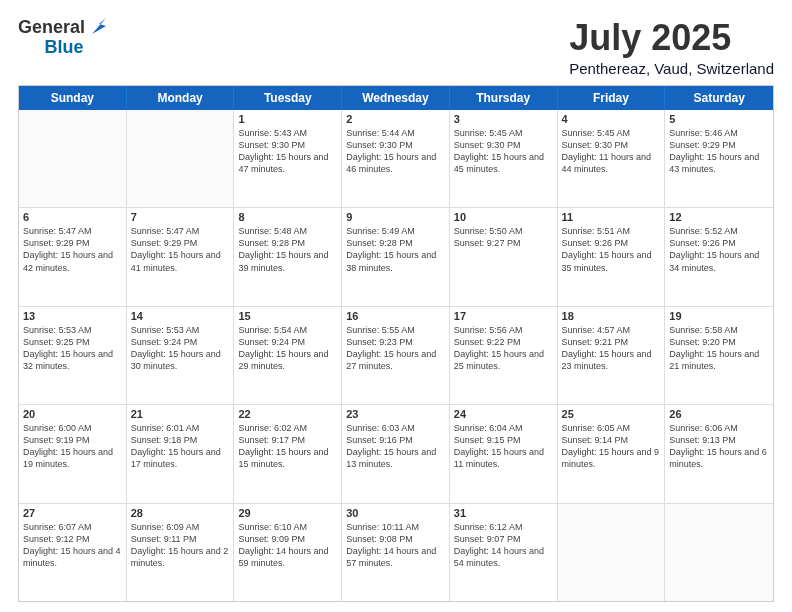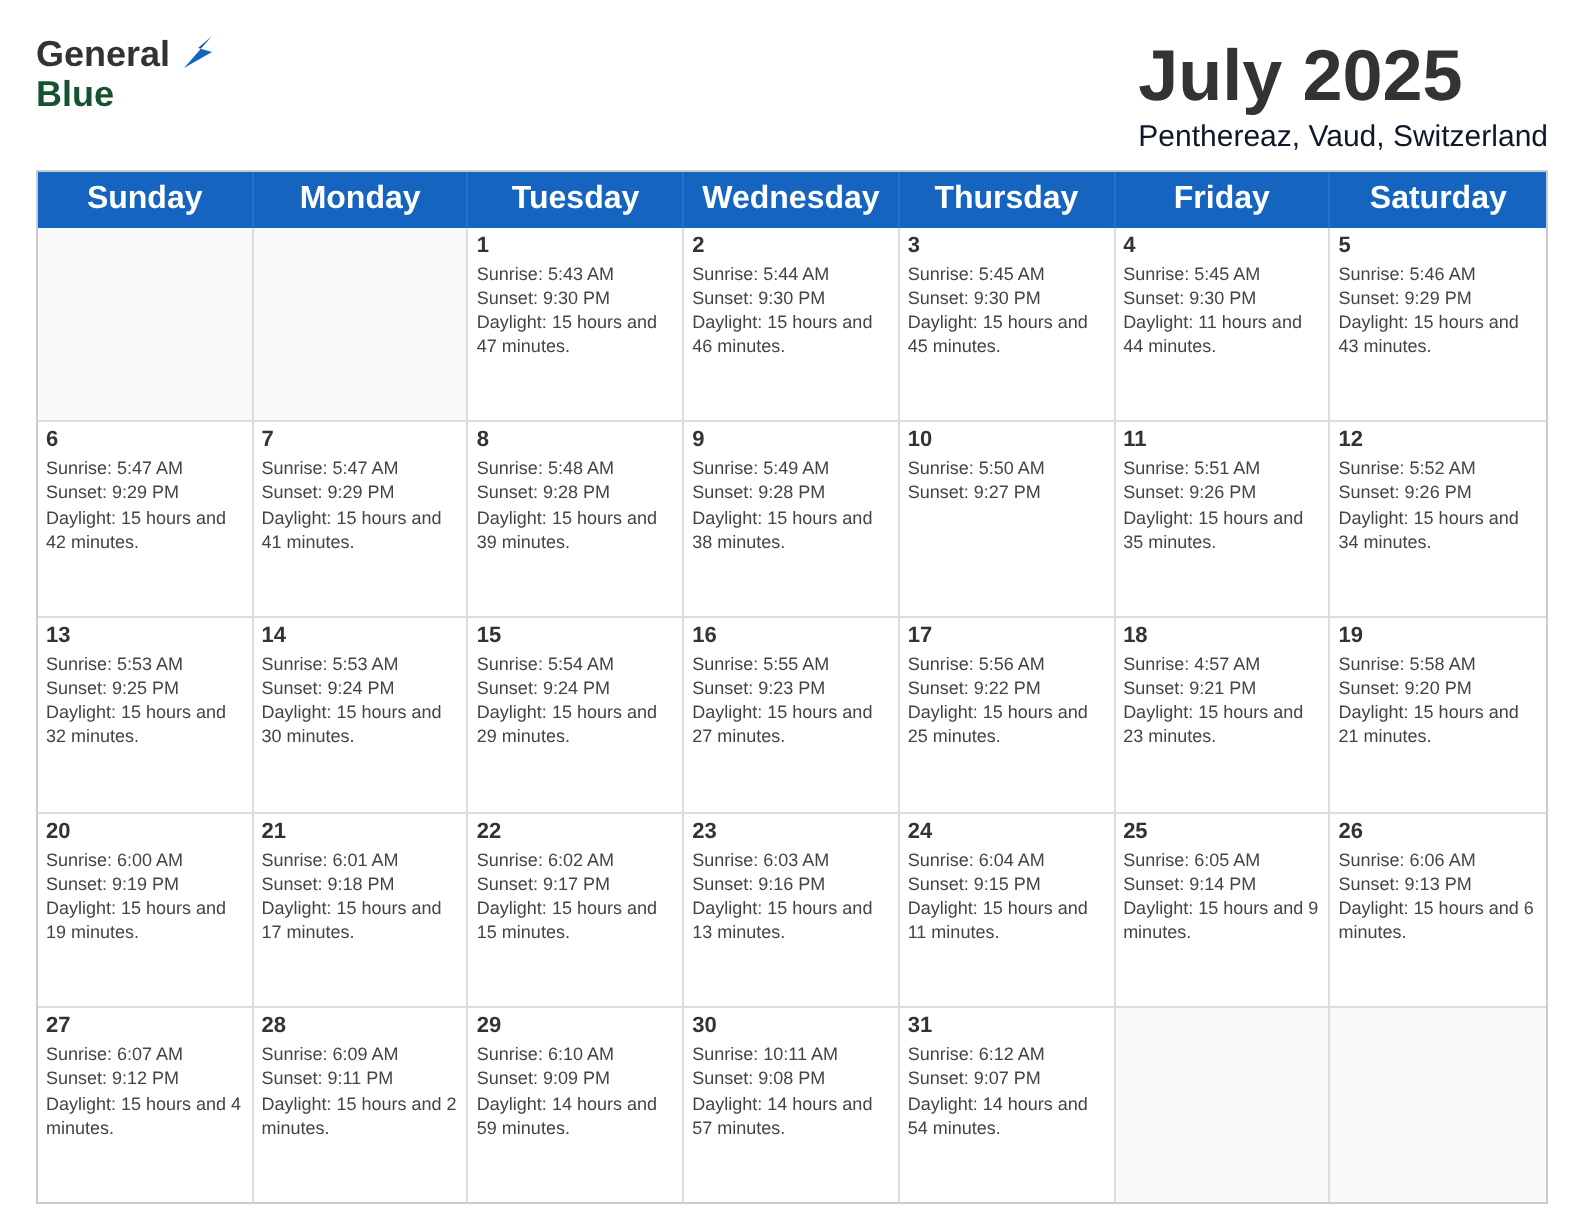--- a/index.html
+++ b/index.html
@@ -30,27 +30,27 @@
     }
     .logo-text-general {
       font-size: 18px;
       font-weight: bold;
       color: #333;
       line-height: 1.1;
     }
     .logo-text-blue {
       font-size: 18px;
       font-weight: bold;
-      color: #14532d;
+      color: #0369a1;
       line-height: 1.1;
     }
     .logo-stack {
       display: flex;
       flex-direction: column;
-      align-items: flex-start;
+      align-items: center;
     }
     .logo-row {
       display: flex;
       align-items: center;
     }
     .title-block {
       text-align: left;
     }
     .month-title {
       font-size: 36px;
@@ -69,21 +69,21 @@
       flex-direction: column;
       border: 1px solid #ccc;
     }
     .cal-header-row {
       display: grid;
       grid-template-columns: repeat(7, 1fr);
       background: #1565c0;
     }
     .cal-header-cell {
       color: #fff;
-      font-size: 16px;
+      font-size: 12px;
       font-weight: bold;
       text-align: center;
       padding: 5px 2px;
       border-right: 1px solid #1976d2;
     }
     .cal-header-cell:last-child { border-right: none; }
     .cal-body {
       display: flex;
       flex-direction: column;
       flex: 1;

